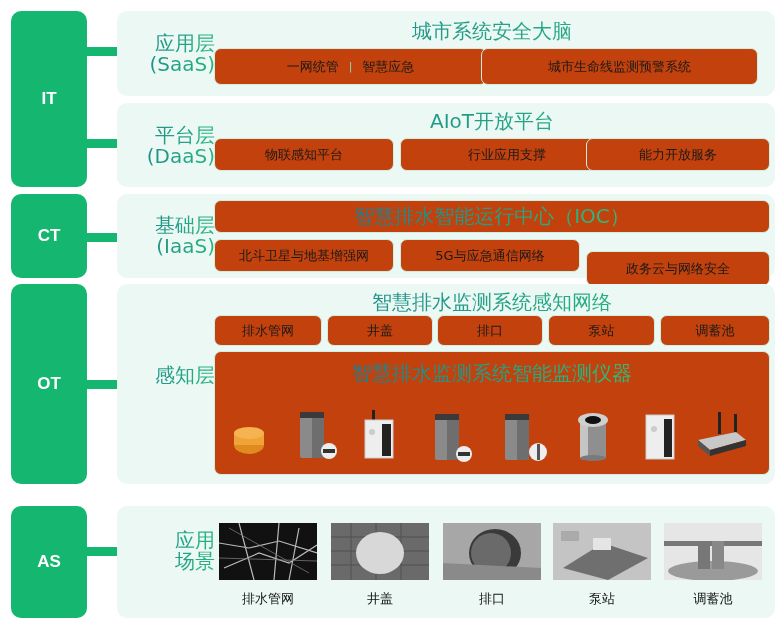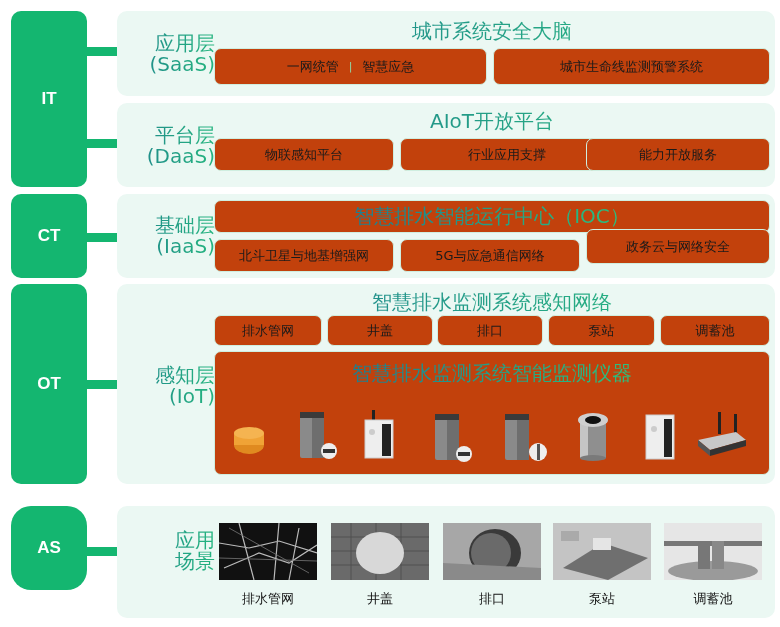--- a/index.html
+++ b/index.html
@@ -51,37 +51,37 @@
 <div class="tag" style="top:194px;height:84px;">
     <span>CT</span>
   </div>
 <div class="conn" style="top:233px;"></div>
 
 <div class="tag" style="top:284px;height:200px;">
     <span>OT</span>
   </div>
 <div class="conn" style="top:380px;"></div>
 
-<div class="tag" style="top:506px;height:84px;border-radius:20px;">
+<div class="tag" style="top:506px;height:112px;">
     <span>AS</span>
   </div>
 <div class="conn" style="top:547px;"></div>
 
 <div class="panel" style="top:11px;height:85px;"></div>
 <div class="layer-label" style="left:117px;top:33px;">
   <div>应用层</div>
   <div>(SaaS)</div>
 </div>
 <div class="title" style="left:214px;width:556px;top:18px;">城市系统安全大脑</div>
 <div class="box" style="left:214px;top:48px;width:273px;height:37px;">
   <span>一网统管</span>
   <span class="sep">|</span>
   <span>智慧应急</span>
 </div>
-<div class="box" style="left:493px;top:48px;width:277px;height:37px;text-align:center;">城市生命线监测预警系统</div>
+<div class="box" style="left:481px;top:48px;width:277px;height:37px;text-align:center;">城市生命线监测预警系统</div>
 
 <div class="panel" style="top:103px;height:84px;"></div>
 <div class="layer-label" style="left:117px;top:125px;padding-left:12px;">
   <div>平台层</div>
   <div>(DaaS)</div>
 </div>
 <div class="title" style="left:214px;width:556px;top:108px;">AIoT开放平台</div>
 <div class="box" style="left:214px;top:138px;width:180px;height:33px;">物联感知平台</div>
 <div class="box" style="left:400px;top:138px;width:214px;height:33px;">行业应用支撑</div>
 <div class="box" style="left:586px;top:138px;width:184px;height:33px;">能力开放服务</div>
@@ -89,26 +89,25 @@
 <div class="panel" style="top:194px;height:84px;"></div>
 <div class="layer-label" style="left:117px;top:215px;">
   <div>基础层</div>
   <div>(IaaS)</div>
 </div>
 <div class="box" style="left:214px;top:200px;width:556px;height:33px;font-size:16px;">
   <span class="title" style="position:static;">智慧排水智能运行中心（IOC）</span>
 </div>
 <div class="box" style="left:214px;top:239px;width:180px;height:33px;">北斗卫星与地基增强网</div>
 <div class="box" style="left:400px;top:239px;width:180px;height:33px;">5G与应急通信网络</div>
-<div class="box" style="left:586px;top:229px;width:184px;height:35px;">政务云与网络安全</div>
+<div class="box" style="left:586px;top:251px;width:184px;height:35px;">政务云与网络安全</div>
 
 <div class="panel" style="top:284px;height:200px;"></div>
 <div class="layer-label" style="left:117px;top:365px;">
   <div>感知层</div>
-  <div>(IoT)</div>
 </div>
 <div class="title" style="left:214px;width:556px;top:289px;">智慧排水监测系统感知网络</div>
 <div class="box" style="left:214px;top:315px;width:108px;height:31px;">排水管网</div>
 <div class="box" style="left:327px;top:315px;width:106px;height:31px;">井盖</div>
 <div class="box" style="left:437px;top:315px;width:106px;height:31px;">排口</div>
 <div class="box" style="left:548px;top:315px;width:107px;height:31px;">泵站</div>
 <div class="box" style="left:660px;top:315px;width:110px;height:31px;">调蓄池</div>
 
 <div class="box" style="left:214px;top:351px;width:556px;height:124px;align-items:flex-start;">
   <span class="title" style="position:static;margin-top:8px;">智慧排水监测系统智能监测仪器</span>

